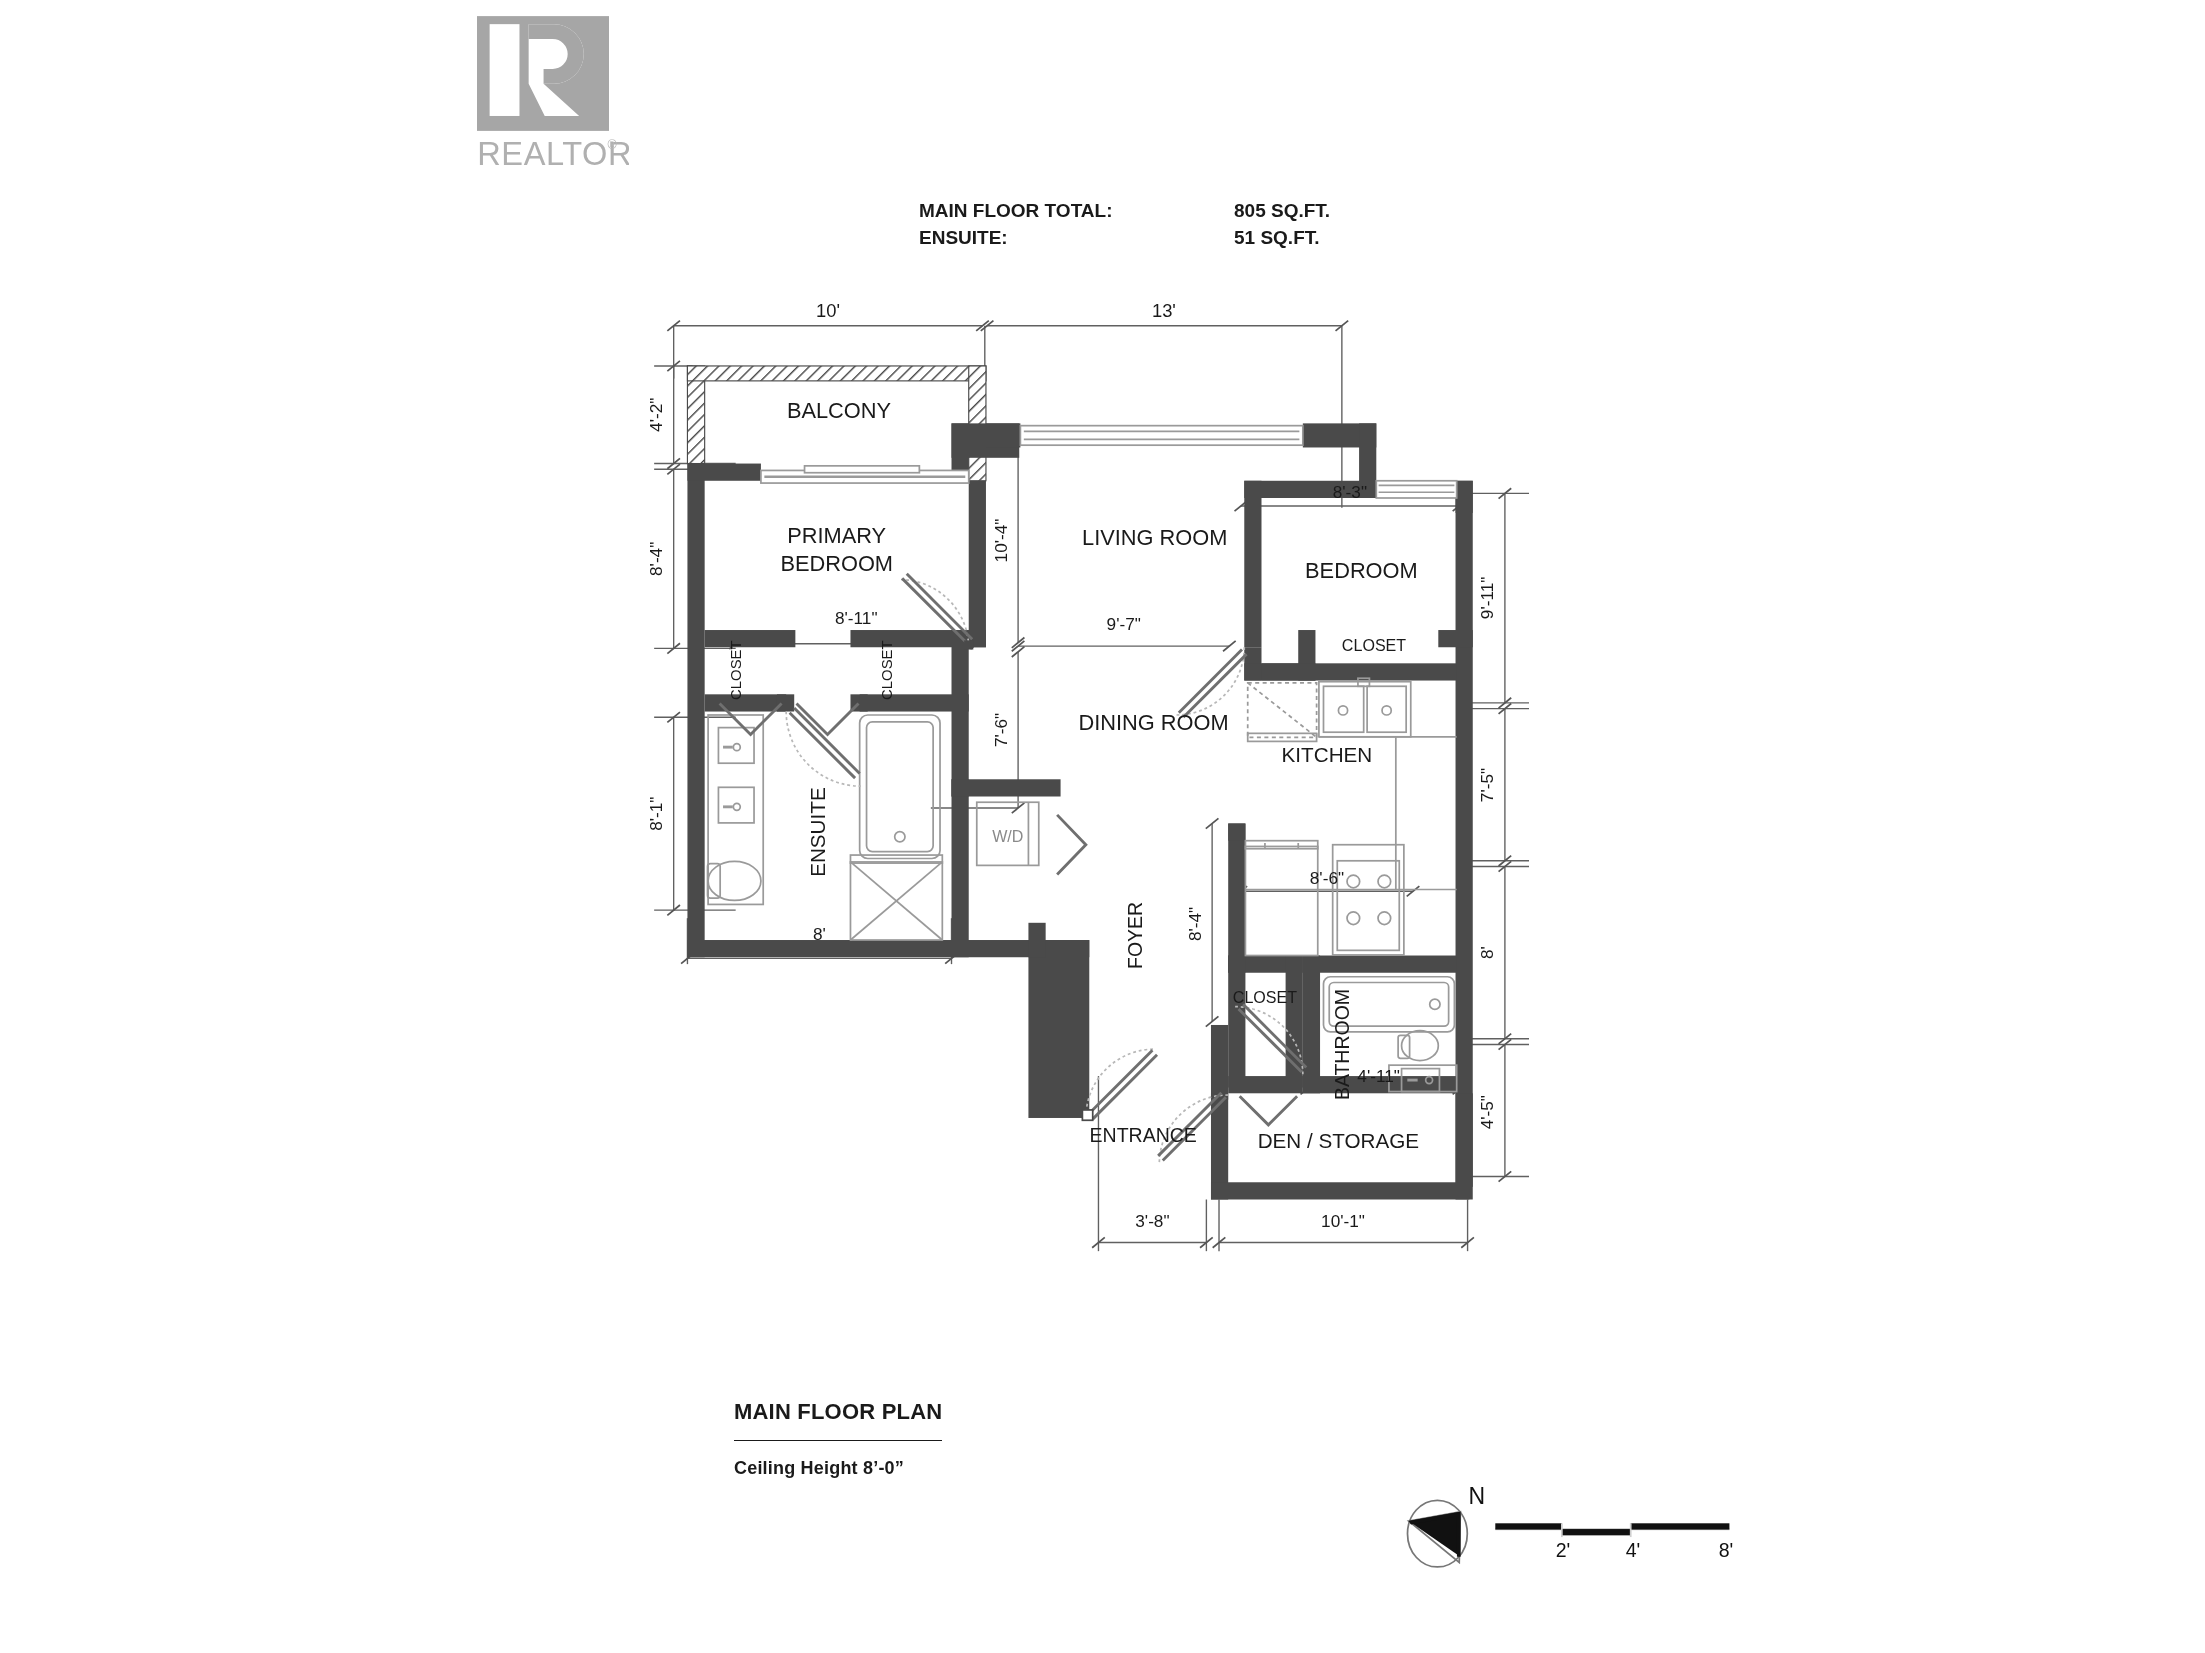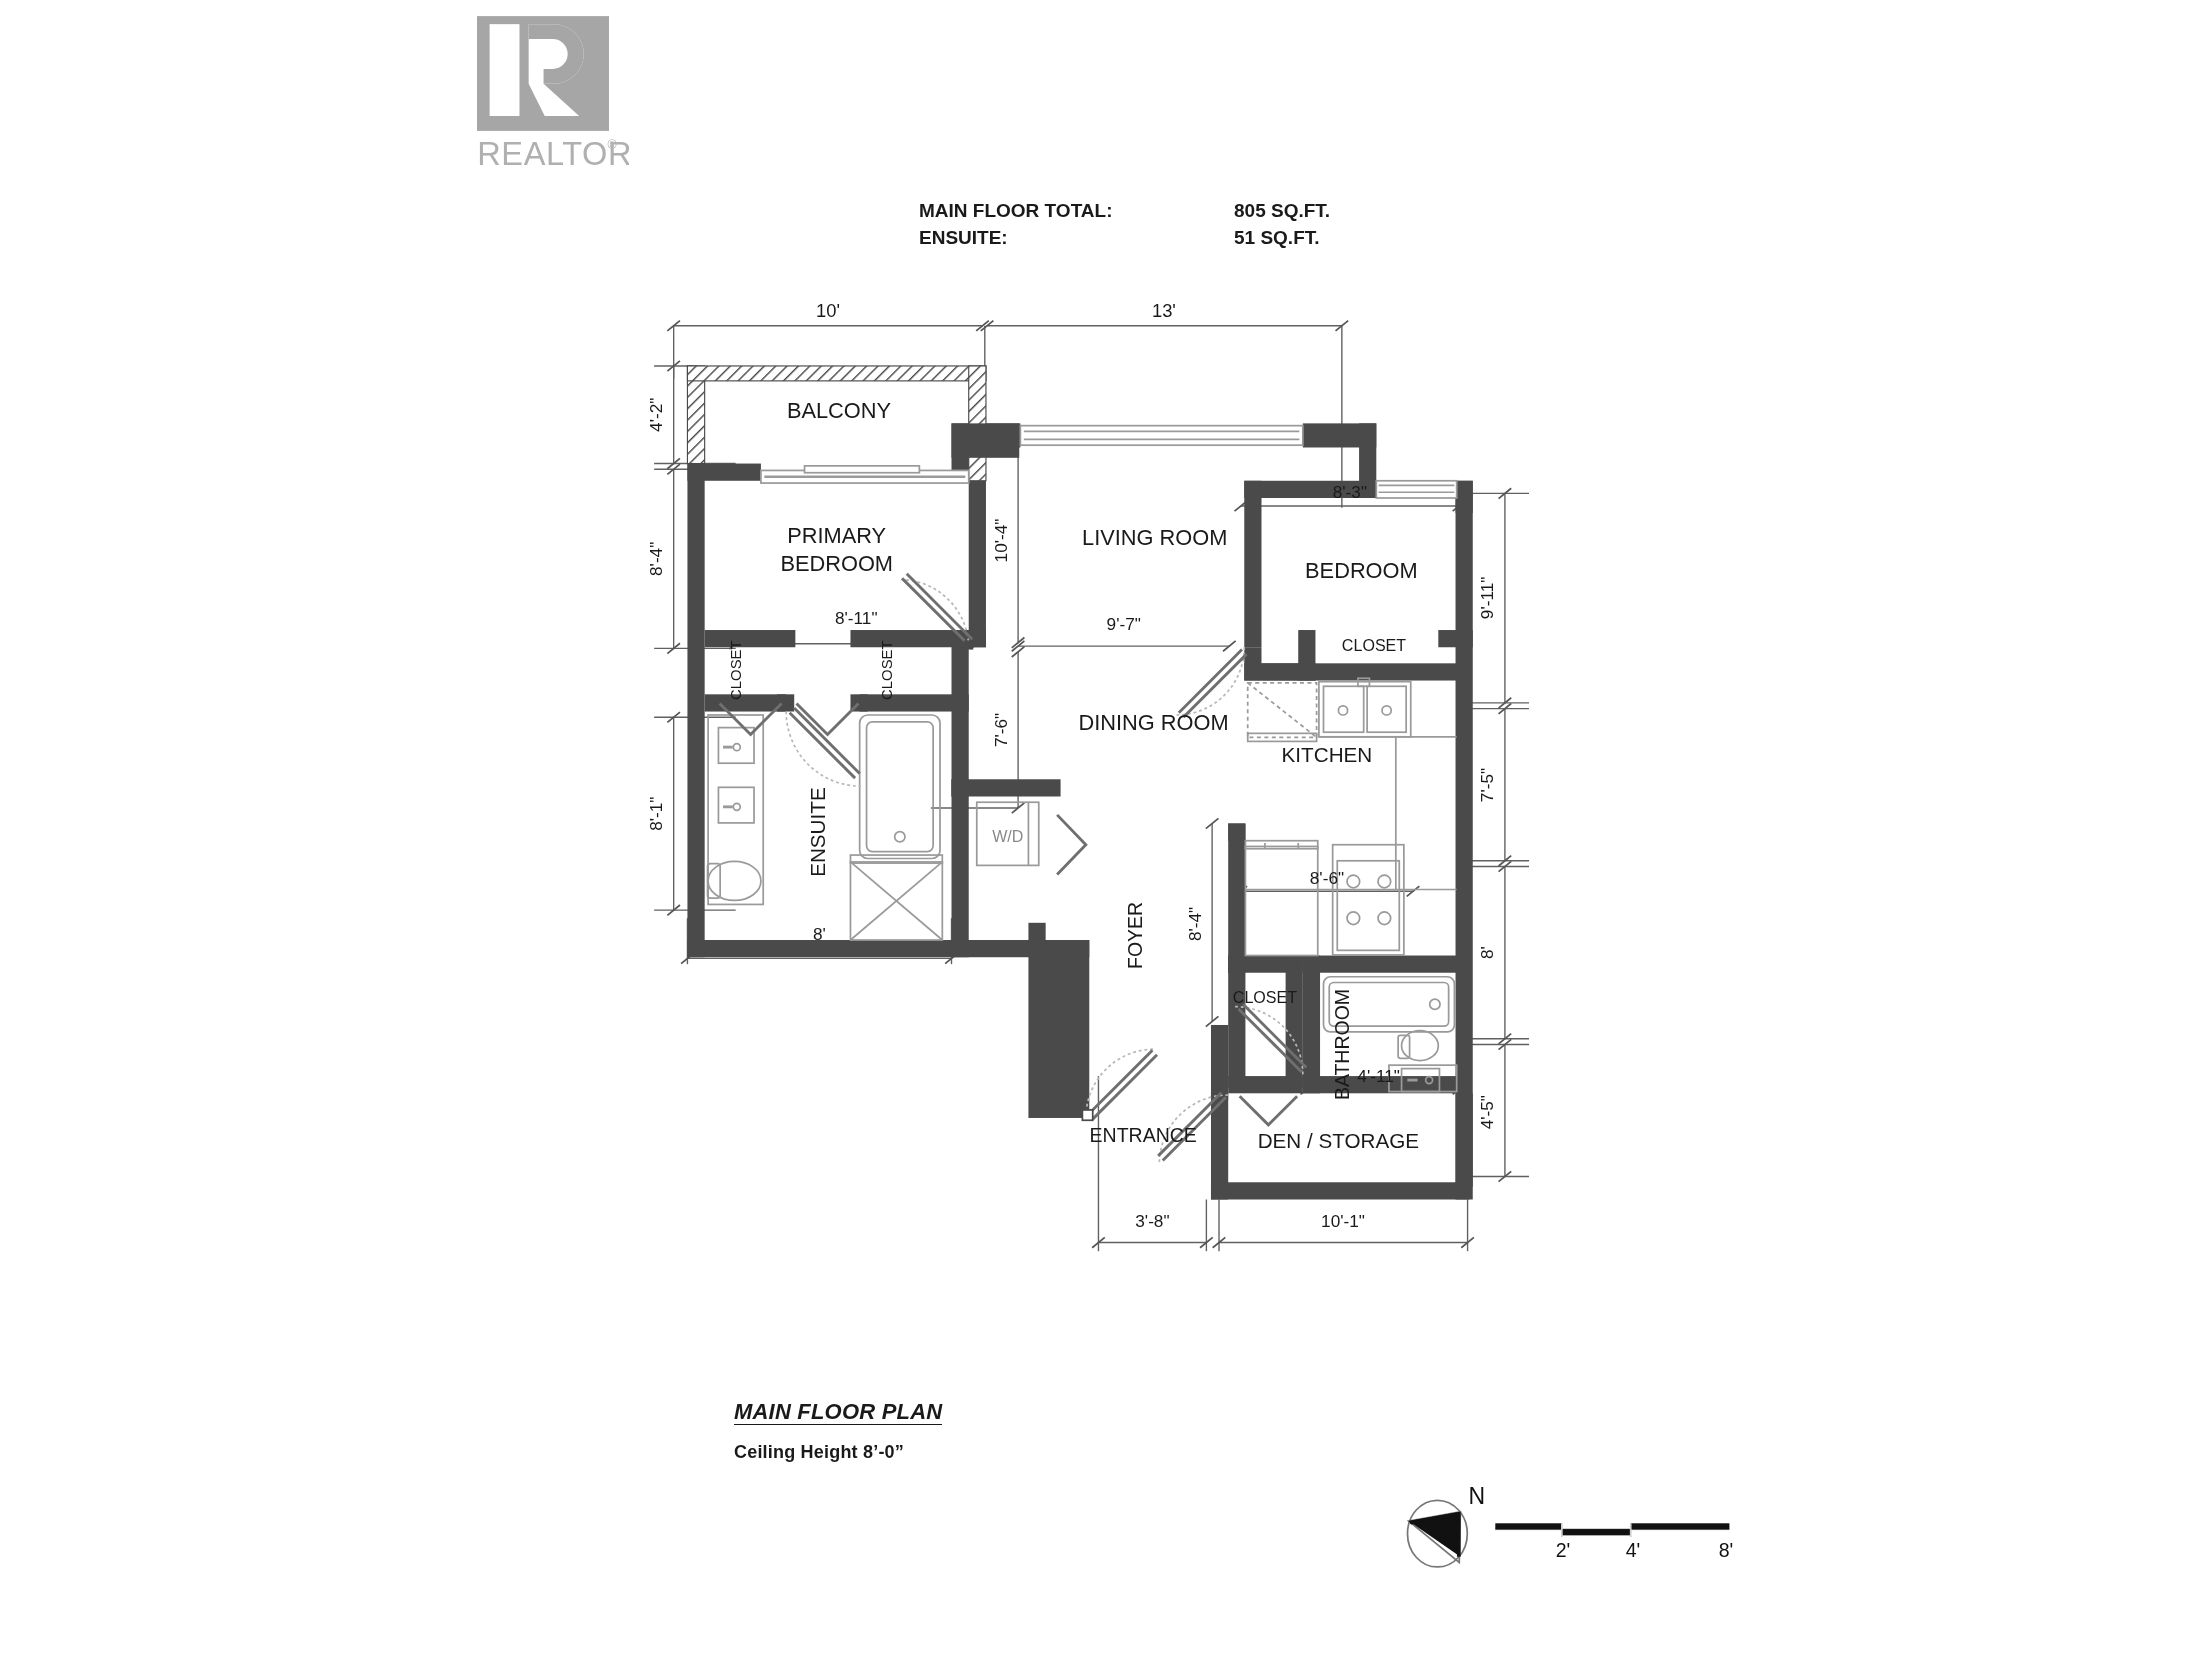--- a/index.html
+++ b/index.html
@@ -19,21 +19,21 @@
   .area-row{display:flex;justify-content:space-between;line-height:1.42;}
   .area-row .lbl{text-align:right;}
   .area-row .val{text-align:left;width:144px;}
 
   
   #plan{position:absolute;left:632px;top:281px;width:1011px;height:1217px;}
 
   
   .mfp{position:absolute;left:734px;top:1401px;font-size:22px;font-weight:700;
        letter-spacing:0.2px;line-height:1.04;}
-  .mfp .l1{border-bottom:1.7px solid #1a1a1a;padding-bottom:0;display:inline-block;font-style:italic;}
+  .mfp .l1{border-bottom:1.7px solid #1a1a1a;padding-bottom:16px;display:inline-block;}
   .mfp .l2{font-size:18px;font-weight:700;display:block;margin-top:18px;}
 
   #compass{position:absolute;left:1396px;top:1476px;width:92px;height:98px;}
   #scalebar{position:absolute;left:1493px;top:1499px;width:241px;height:75px;}
 </style>
 </head>
 <body>
 
 <div id="stage">
 

